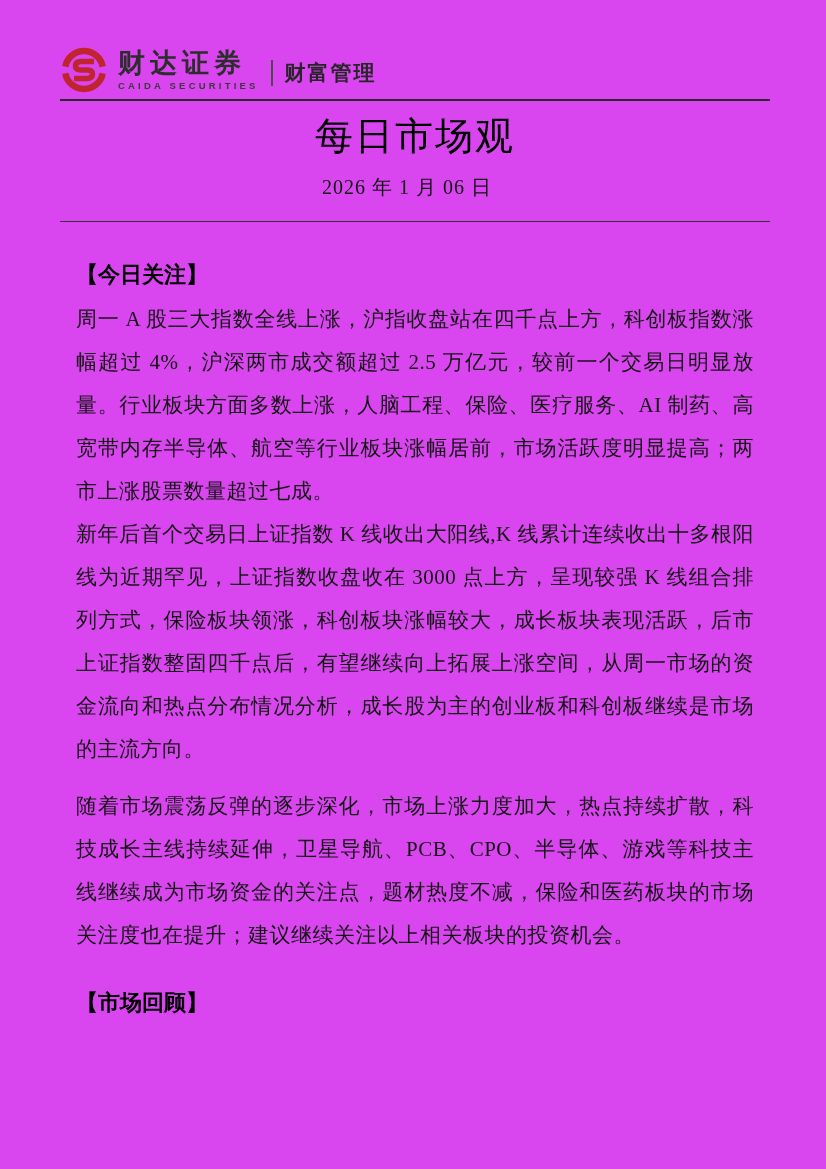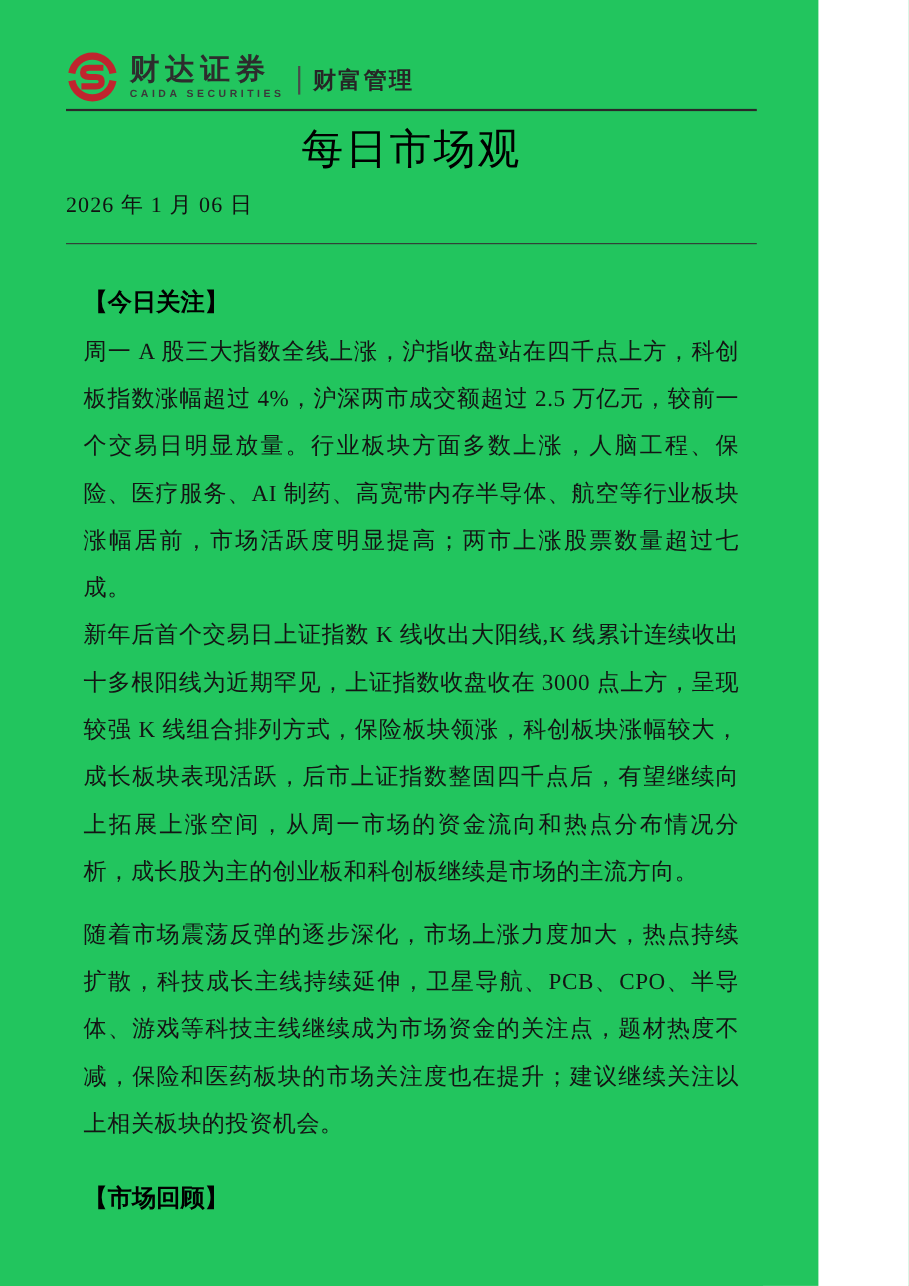--- a/index.html
+++ b/index.html
@@ -5,23 +5,23 @@
   * { margin: 0; padding: 0; box-sizing: border-box; }
   html, body { background: #ffffff; }
   body {
     width: 826px;
     height: 1169px;
     font-family: "Liberation Serif", serif;
     color: #111111;
     overflow: hidden;
   }
   .page {
-    width: 744px;
+    width: 826px;
     height: 1169px;
-    background: #22c55e;
+    background: #d946ef;
     padding: 44px 56px 0 60px;
     position: relative;
   }
 
   
   .brand-row {
     display: flex;
     align-items: center;
     height: 52px;
     margin-bottom: 3px;
@@ -78,21 +78,21 @@
   .doc-title {
     text-align: center;
     font-size: 38px;
     font-weight: 400;
     color: #000000;
     letter-spacing: 2px;
     margin-top: 12px;
     line-height: 46px;
   }
   .doc-date {
-    text-align: left;
+    text-align: center;
     font-size: 20px;
     color: #111111;
     padding-right: 16px;
     margin-top: 15px;
     line-height: 26px;
     letter-spacing: 1px;
   }
 
   
   .content { margin: 0 16px 0 16px; }

